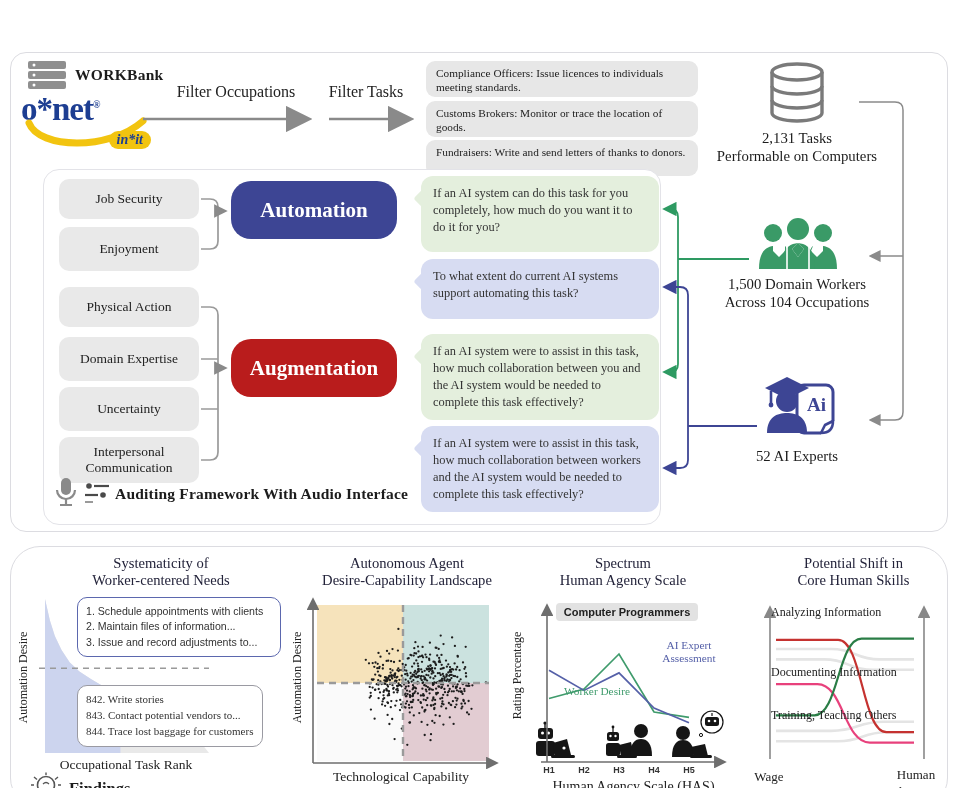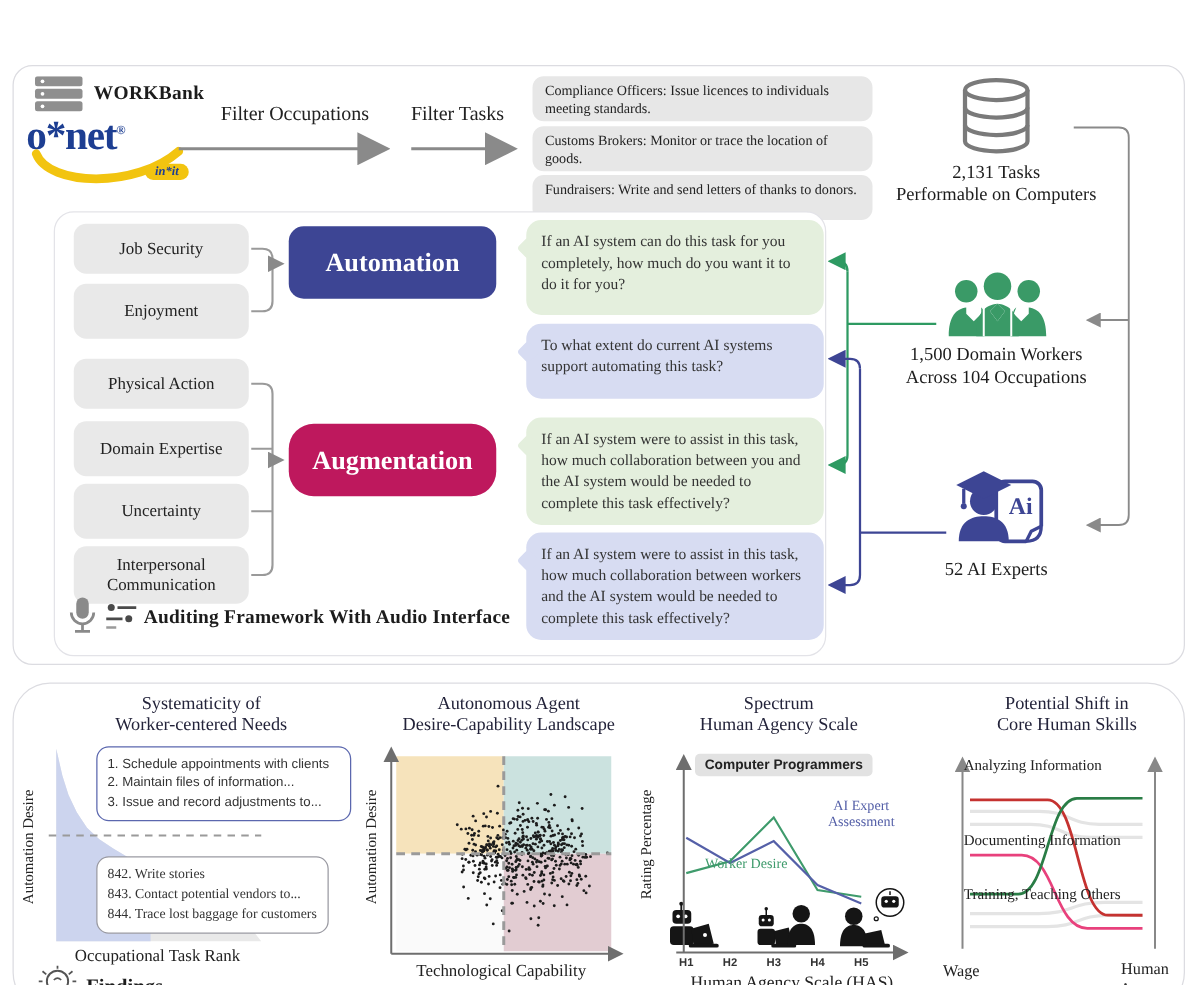--- a/index.html
+++ b/index.html
@@ -9,34 +9,34 @@
 
   .panel { position:absolute; background:#fff; border:1.6px solid #dcdce1; border-radius:16px; }
   #top-panel { left:10px; top:24px; width:938px; height:480px; }
   #bottom-panel { left:10px; top:518px; width:938px; height:262px;border-radius:30px; }
 
   
   .workbank-title { font-weight:bold; font-size:15.5px; letter-spacing:.3px; }
   .onet-word { font-weight:bold; color:#1d3e92; font-size:33px; letter-spacing:-1px; line-height:1; }
   .onet-word sup { font-size:10px; }
   .onet-badge { position:absolute; background:#f2c410; color:#1d3e92; font-weight:bold; font-style:italic;
-                font-size:10px; padding:1px 8px; border-radius:9px; }
+                font-size:14px; padding:1px 8px; border-radius:9px; }
   .flow-label { font-size:16px; text-align:center; color:#222; }
   .task-chip { position:absolute; left:415px; width:272px; background:#e7e7e7; border-radius:9px;
                font-size:11.3px; line-height:1.25; padding:5px 10px; color:#222; }
   .side-caption { position:absolute; text-align:center; font-size:14.8px; line-height:1.22; color:#1c1c1c; }
   .inner-frame { position:absolute; left:32px; top:116px; width:618px; height:356px;
                  border:1.6px solid #e3e3e8; border-radius:16px; background:#fff; }
   .need-chip { position:absolute; left:48px; width:140px; background:#e9e9e9; border-radius:10px;
                display:flex; align-items:center; justify-content:center; text-align:center;
                font-size:13.5px; line-height:1.2; color:#222; padding:2px 8px; }
   .mode-box { position:absolute; left:220px; width:166px; border-radius:20px; display:flex;
               align-items:center; justify-content:center; color:#fff; font-weight:bold; font-size:21px; }
-  #automation-box { top:128px; height:58px; background:#3d4594;border-radius:12px; }
-  #augmentation-box { top:286px; height:58px; background:#be185d; }
+  #automation-box { top:128px; height:58px; background:#3d4594; }
+  #augmentation-box { top:286px; height:58px; background:#b91c1c; }
   .bubble { position:absolute; left:410px; width:238px; border-radius:12px; font-size:12.4px;
             line-height:1.36; color:#333; padding:9px 12px; }
   .bubble::before { content:""; position:absolute; left:-5px; top:16px; width:13px; height:13px;
                     background:inherit; border-radius:3px; transform:rotate(45deg); }
   .bubble.worker { background:#e4efdd; }
   .bubble.expert { background:#d7dcf2; }
   .audio-note { position:absolute; left:104px; top:432px; font-weight:bold; font-size:15.5px; letter-spacing:.2px; }
 
   
   .chart-title { position:absolute; text-align:center; font-size:14.6px; line-height:1.18; color:#23233a; }

